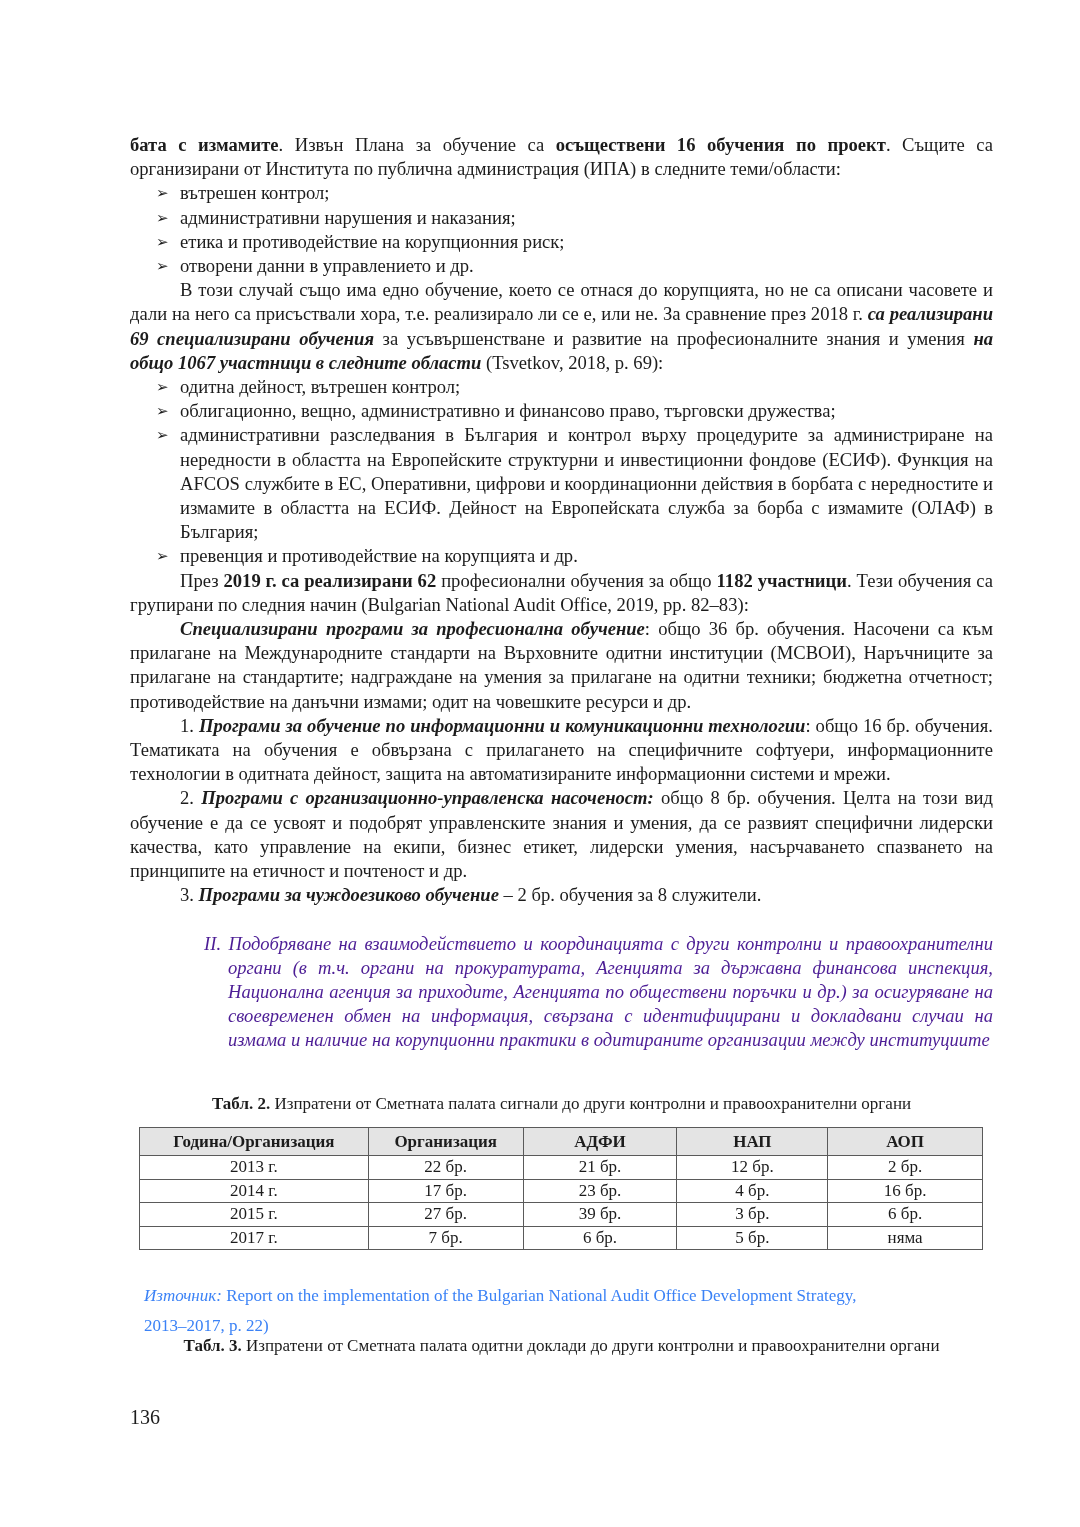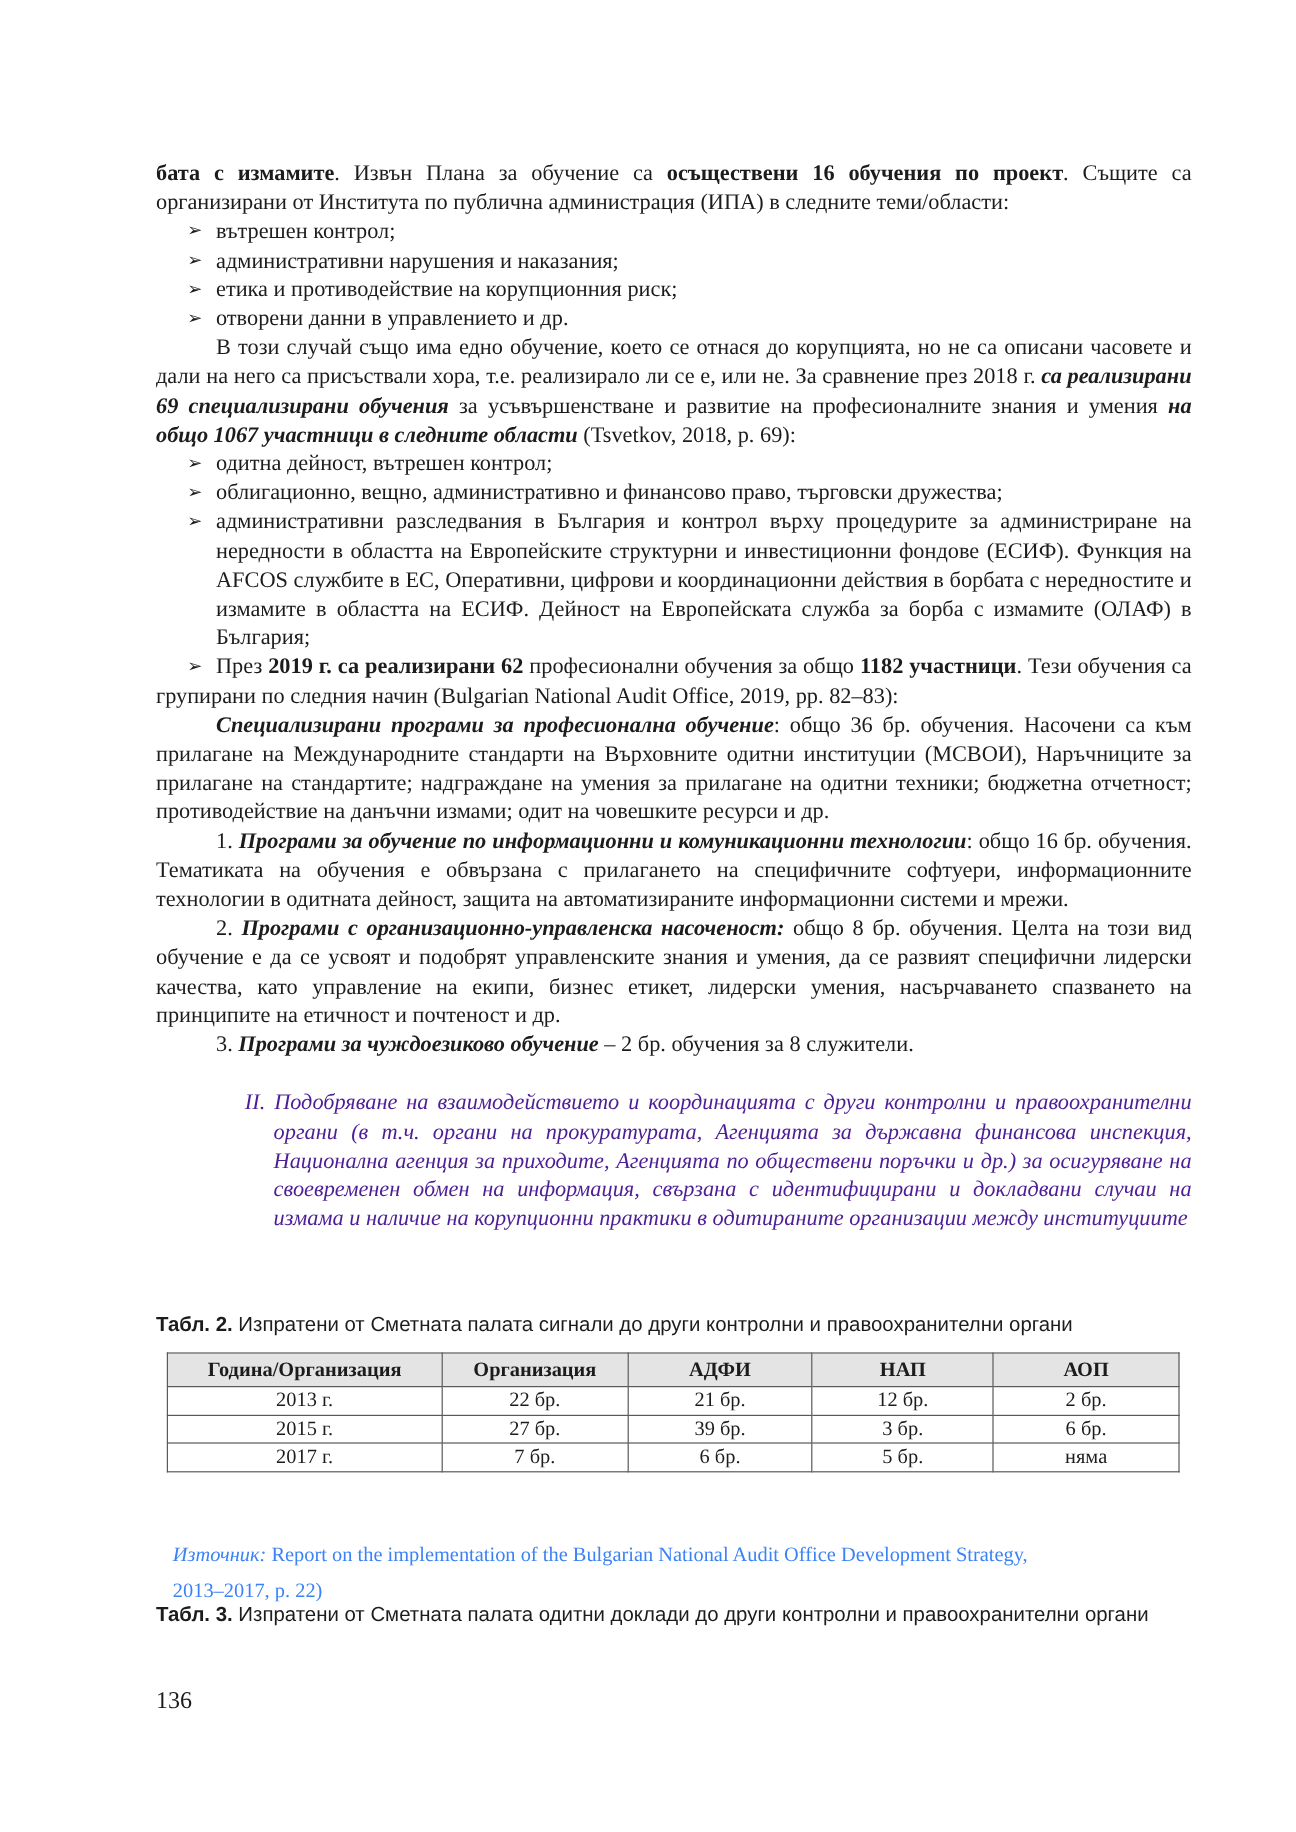--- a/index.html
+++ b/index.html
@@ -17,22 +17,22 @@
     ul.arrows { list-style: none; margin: 0; padding: 0 0 0 50px; }
     ul.arrows li { position: relative; text-align: justify; }
     ul.arrows li .arrow {
       position: absolute; left: -24px; top: 0; font-size: 15px;
     }
     .section-heading {
       margin: 24px 0 0 0; padding-left: 98px; text-indent: -24px;
       font-style: italic; text-align: justify; color: #4c1d95;
     }
     .table-caption {
-      position: absolute; left: 130px; width: 863px; text-align: left;
-      font-family: Liberation Sans, sans-serif; font-size: 17px; color: #1c1c1c;
+      position: absolute; left: 130px; width: 863px; text-align: center;
+      font-family: Liberation Serif, serif; font-size: 17px; color: #1c1c1c;
     }
     .t2cap { top: 1094px; }
     .t3cap { top: 1336px; }
     table.data {
       position: absolute; left: 139px; top: 1127px; width: 844px;
       border-collapse: collapse; font-family: "Liberation Serif", serif;
       font-size: 17px; color: #1c1c1c;
     }
     table.data th, table.data td { border: 1.5px solid #5a5a5a; text-align: center; padding: 0; }
     table.data th { background: #e4e4e4; height: 27px; font-weight: bold; margin-left: 22px; }
@@ -63,21 +63,21 @@
     <li><span class="arrow">➢</span><span>етика и противодействие на корупционния риск;</span></li>
     <li><span class="arrow">➢</span><span>отворени данни в управлението и др.</span></li>
   </ul>
 
   <p class="p indent"><span>В този случай също има едно обучение, което се отнася до корупцията, но не са описани часовете и дали на него са присъствали хора, т.е. реализирало ли се е, или не. За сравнение през 2018 г. </span><span class="bi">са реализирани 69 специализирани обучения</span><span> за усъвършенстване и развитие на професионалните знания и умения </span><span class="bi">на общо 1067 участници в следните области</span><span> (Tsvetkov, 2018, p. 69):</span></p>
 
   <ul class="arrows">
     <li><span class="arrow">➢</span><span>одитна дейност, вътрешен контрол;</span></li>
     <li><span class="arrow">➢</span><span>облигационно, вещно, административно и финансово право, търговски дружества;</span></li>
     <li><span class="arrow">➢</span><span>административни разследвания в България и контрол върху процедурите за администриране на нередности в областта на Европейските структурни и инвестиционни фондове (ЕСИФ). Функция на AFCOS службите в ЕС, Оперативни, цифрови и координационни действия в борбата с нередностите и измамите в областта на ЕСИФ. Дейност на Европейската служба за борба с измамите (ОЛАФ) в България;</span></li>
-    <li><span class="arrow">➢</span></li>
+    <li><span class="arrow">➢</span><span>превенция и противодействие на корупцията и др.</span></li>
   </ul>
 
   <p class="p indent"><span>През </span><span class="b">2019 г. са реализирани 62</span><span> професионални обучения за общо </span><span class="b">1182 участници</span><span>. Тези обучения са групирани по следния начин (Bulgarian National Audit Office, 2019, pp. 82–83):</span></p>
 
   <p class="p indent"><span class="bi">Специализирани програми за професионална обучение</span><span>: общо 36 бр. обучения. Насочени са към прилагане на Международните стандарти на Върховните одитни институции (МСВОИ), Наръчниците за прилагане на стандартите; надграждане на умения за прилагане на одитни техники; бюджетна отчетност; противодействие на данъчни измами; одит на човешките ресурси и др.</span></p>
 
   <p class="p indent"><span>1. </span><span class="bi">Програми за обучение по информационни и комуникационни технологии</span><span>: общо 16 бр. обучения. Тематиката на обучения е обвързана с прилагането на специфичните софтуери, информационните технологии в одитната дейност, защита на автоматизираните информационни системи и мрежи.</span></p>
 
   <p class="p indent"><span>2. </span><span class="bi">Програми с организационно-управленска насоченост:</span><span> общо 8 бр. обучения. Целта на този вид обучение е да се усвоят и подобрят управленските знания и умения, да се развият специфични лидерски качества, като управление на екипи, бизнес етикет, лидерски умения, насърчаването спазването на принципите на етичност и почтеност и др.</span></p>
 
@@ -107,20 +107,27 @@
   </thead>
   <tbody>
     <tr>
       <td>2013 г.</td>
       <td>22 бр.</td>
       <td>21 бр.</td>
       <td>12 бр.</td>
       <td>2 бр.</td>
     </tr>
     <tr>
+      <td>2014 г.</td>
+      <td>17 бр.</td>
+      <td>23 бр.</td>
+      <td>4 бр.</td>
+      <td>16 бр.</td>
+    </tr>
+    <tr>
       <td>2015 г.</td>
       <td>27 бр.</td>
       <td>39 бр.</td>
       <td>3 бр.</td>
       <td>6 бр.</td>
     </tr>
     <tr>
       <td>2017 г.</td>
       <td>7 бр.</td>
       <td>6 бр.</td>

